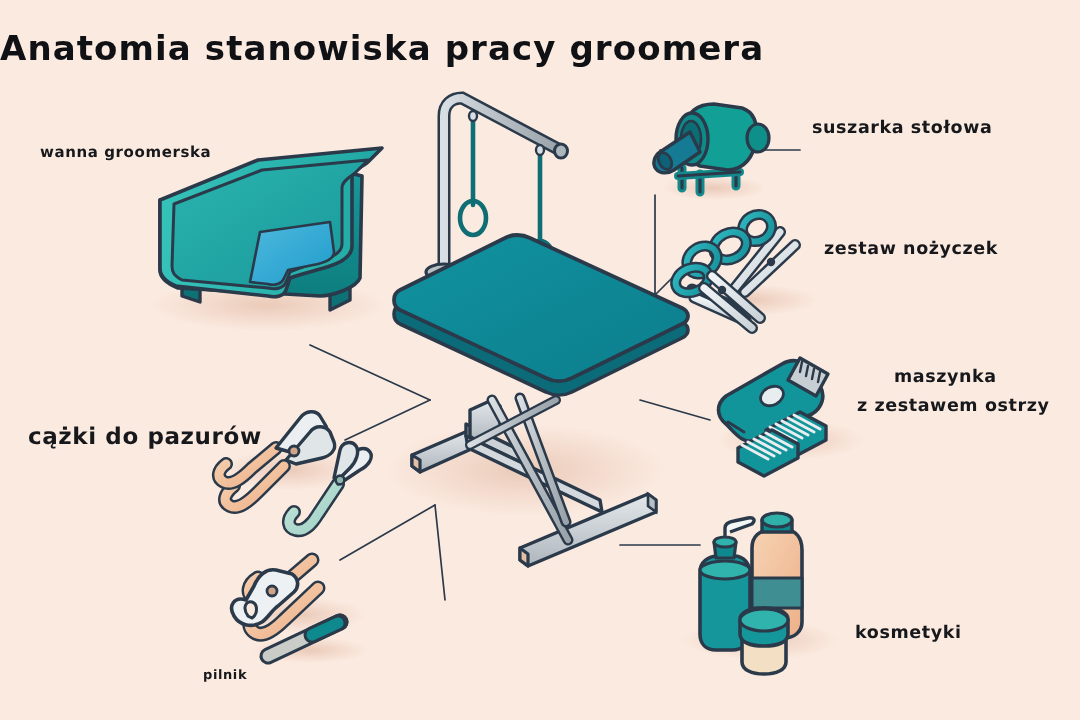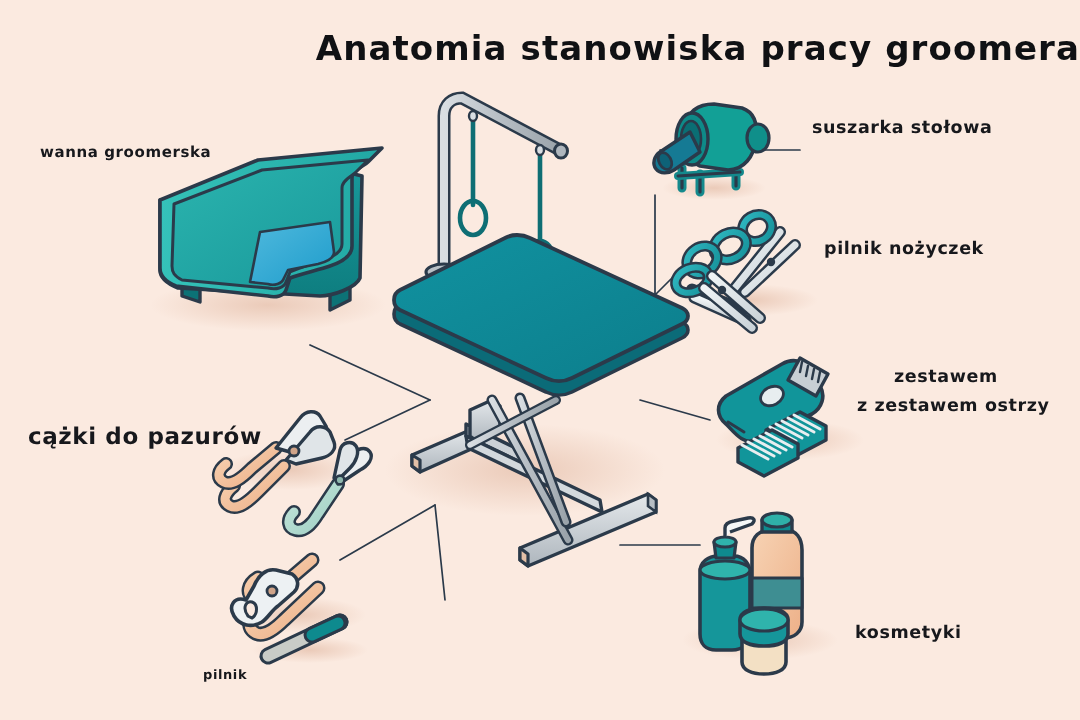--- a/index.html
+++ b/index.html
@@ -15,21 +15,21 @@
     color:#17181c;
     font-family:"DejaVu Sans","Liberation Sans",sans-serif;
     font-weight:700;
     letter-spacing:.6px;
     line-height:1.32;
     white-space:pre;
     text-rendering:geometricPrecision;
   }
   #title{
     position:absolute;left:0;right:0;top:28px;
-    text-align:right;
+    text-align:left;
     font-size:34px;font-weight:700;
     letter-spacing:1.1px;
     color:#101114;
     font-family:"DejaVu Sans","Liberation Sans",sans-serif;
   }
   svg{position:absolute;left:0;top:0;}
   .ln{stroke:#2B3A4A;stroke-width:1.7;fill:none;stroke-linecap:round;stroke-linejoin:round;}
 </style>
 </head>
 <body style="background: rgb(251, 234, 224);">
@@ -314,23 +314,23 @@
                  C788,642 778,646 764,646 C750,646 740,642 740,634 Z" fill="#15969A" stroke="#2B3A4A" stroke-width="3.6" stroke-linejoin="round"></path>
         <ellipse cx="764" cy="620" rx="24" ry="11" fill="#2FB3AC" stroke="#2B3A4A" stroke-width="3.2"></ellipse>
       </g>
     </g>
   </svg>
 
   <div class="label" style="left:40px;top:143px;font-size:15px;">wanna groomerska</div>
 
   <div class="label" style="left:812px;top:117px;font-size:17.5px;">suszarka stołowa</div>
 
-  <div class="label" style="left:824px;top:238px;font-size:17.5px;">pilnik nożyczek</div>
-
-  <div class="label" style="left:894px;top:366px;font-size:17.5px;">zestawem</div>
+  <div class="label" style="left:824px;top:238px;font-size:17.5px;">zestaw nożyczek</div>
+
+  <div class="label" style="left:894px;top:366px;font-size:17.5px;">maszynka</div>
   <div class="label" style="left:857px;top:395px;font-size:17.5px;">z zestawem ostrzy</div>
 
   <div class="label" style="left:28px;top:422px;font-size:23px;">cążki do pazurów</div>
 
 
   <div class="label" style="left:203px;top:667px;font-size:13px;">pilnik</div>
 
   <div class="label" style="left:855px;top:613px;font-size:17.5px;margin-top:9px;">kosmetyki</div>
 
 </div>

